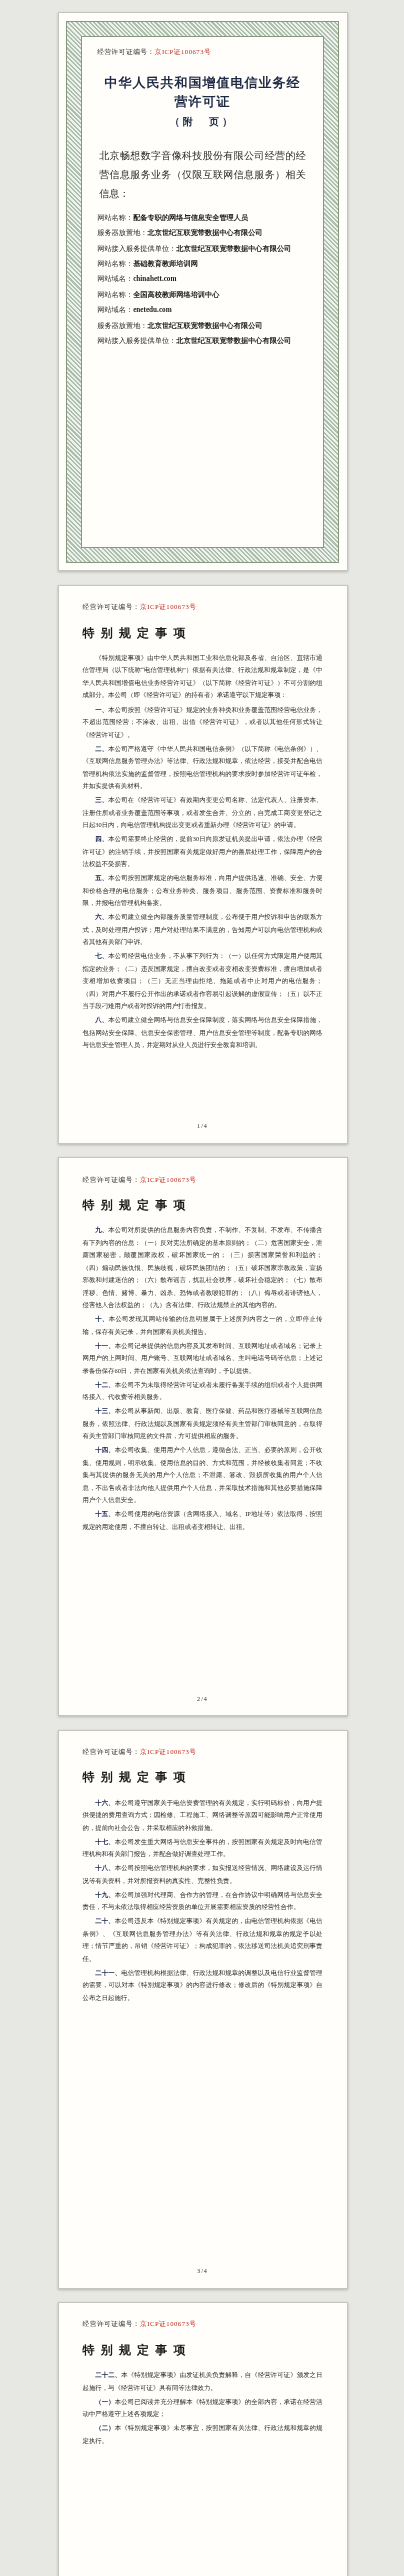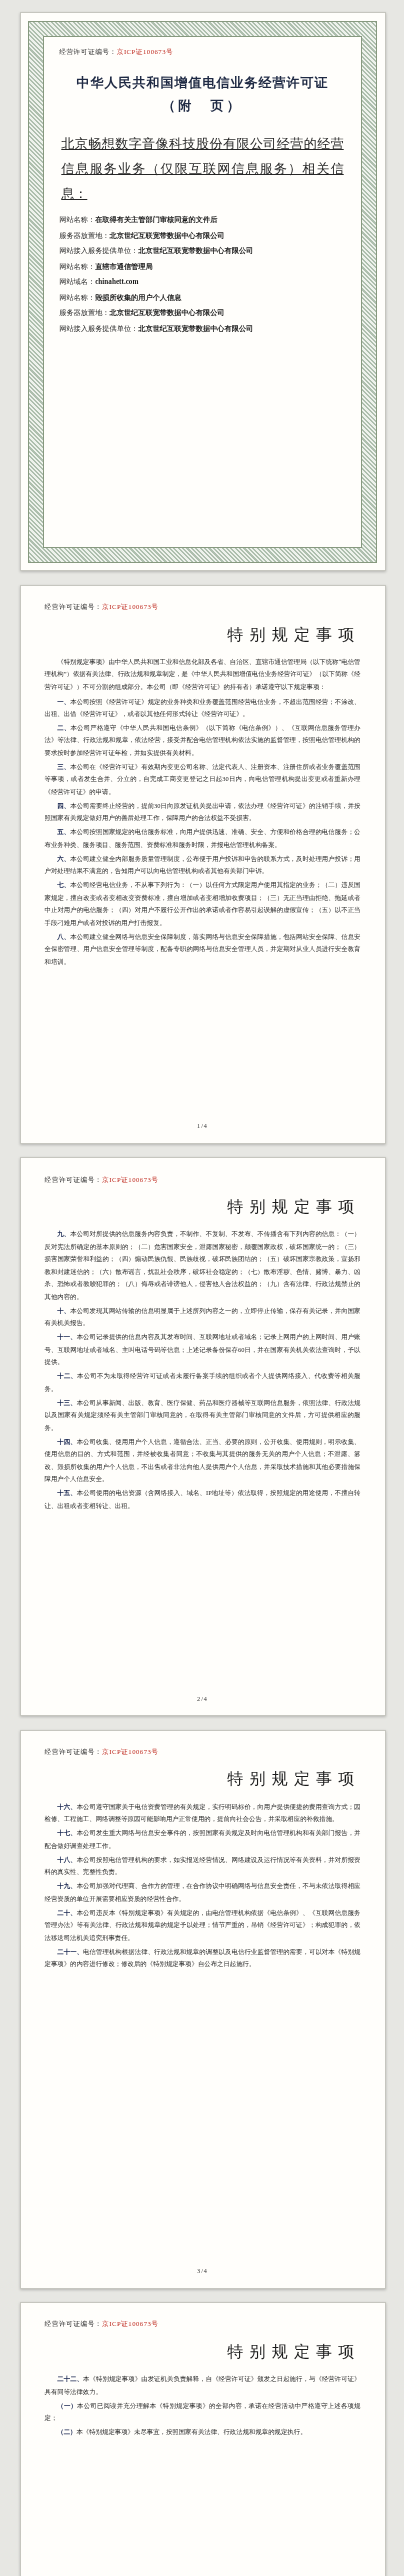--- a/index.html
+++ b/index.html
@@ -12,21 +12,21 @@
   .canvas{
     width:405px;
     box-sizing:border-box;
     padding:12.4px 0;
     display:flex;
     flex-direction:column;
     align-items:center;
     gap:13.4px;
   }
   .page{
-    width:366px;
+    width:290px;
     height:559px;
     background:#fffefb;
     border:0.5px solid #c6c6bf;
     box-shadow:0 0.5px 2.6px rgba(0,0,0,.22);
     position:relative;
     box-sizing:border-box;
     overflow:hidden;
     padding-left:44px;
   }
   
@@ -49,47 +49,46 @@
     margin:17.5px 5.2px 0;
     text-align:center;
     font-size:13px;
     font-weight:bold;
     color:#1f2a44;
     letter-spacing:1px;
     line-height:1.4;
   }
   .cert-subtitle{
     text-align:center;
-    font-size:13px;
+    font-size:10px;
     font-weight:bold;
     color:#1f2a44;
     margin-top:4.1px;
     letter-spacing:3.1px;
   }
   .cert-intro{
     margin:17.5px 2.1px 7.2px;
-    font-size:13px;
+    font-size:10px;
     line-height:1.9;
     text-align:justify;
-    text-decoration:underline;
   }
   .entry{font-size:7.2px; line-height:2.15; text-align:left;}
   .entry-label{color:#262626;}
   .entry-value{font-weight:bold; color:#1c1c1c;}
   
   .sp-body{
     position:absolute; inset:0;
     box-sizing:border-box;
     padding:17.5px 24px 31px;
   }
   .sp-header{font-size:6.7px; letter-spacing:0.5px; margin-bottom:2.1px;}
   .sp-title{
-    text-align:right;
-    font-size:16px;
-    font-weight:normal;
+    text-align:left;
+    font-size:12px;
+    font-weight:bold;
     color:#1c1c1c;
     letter-spacing:6.2px;
     margin:12.4px 0 10.3px;
   }
   .sp-intro{
     font-size:6.4px;
     line-height:1.95;
     text-align:justify;
     text-indent:2em;
     margin:0 0 2.1px;
@@ -122,46 +121,49 @@
       <div class="cert-inner">
         <div class="cert-header">
           <span class="num-label">经营许可证编号：</span><span class="num-value">京ICP证100673号</span>
         </div>
         <h1 class="cert-title">中华人民共和国增值电信业务经营许可证</h1>
         <div class="cert-subtitle">（附　页）</div>
         <p class="cert-intro">北京畅想数字音像科技股份有限公司经营的经营信息服务业务（仅限互联网信息服务）相关信息：</p>
         <div>
 
             <div class="entry">
-              <span class="entry-label">网站名称：</span><span class="entry-value">在取得有关主管部门审核同意的文件后</span>
+              <span class="entry-label">网站名称：</span><span class="entry-value">配备专职的网络与信息安全管理人员</span>
             </div>
 
 
             <div class="entry">
               <span class="entry-label">服务器放置地：</span><span class="entry-value">北京世纪互联宽带数据中心有限公司</span>
             </div>
 
             <div class="entry">
               <span class="entry-label">网站接入服务提供单位：</span><span class="entry-value">北京世纪互联宽带数据中心有限公司</span>
             </div>
 
             <div class="entry">
-              <span class="entry-label">网站名称：</span><span class="entry-value">直辖市通信管理局</span>
+              <span class="entry-label">网站名称：</span><span class="entry-value">基础教育教师培训网</span>
             </div>
 
             <div class="entry">
               <span class="entry-label">网站域名：</span><span class="entry-value">chinahett.com</span>
             </div>
 
 
 
             <div class="entry">
-              <span class="entry-label">网站名称：</span><span class="entry-value">毁损所收集的用户个人信息</span>
-            </div>
-
+              <span class="entry-label">网站名称：</span><span class="entry-value">全国高校教师网络培训中心</span>
+            </div>
+
+            <div class="entry">
+              <span class="entry-label">网站域名：</span><span class="entry-value">enetedu.com</span>
+            </div>
 
             <div class="entry">
               <span class="entry-label">服务器放置地：</span><span class="entry-value">北京世纪互联宽带数据中心有限公司</span>
             </div>
 
             <div class="entry">
               <span class="entry-label">网站接入服务提供单位：</span><span class="entry-value">北京世纪互联宽带数据中心有限公司</span>
             </div>
           </div>
       </div>

